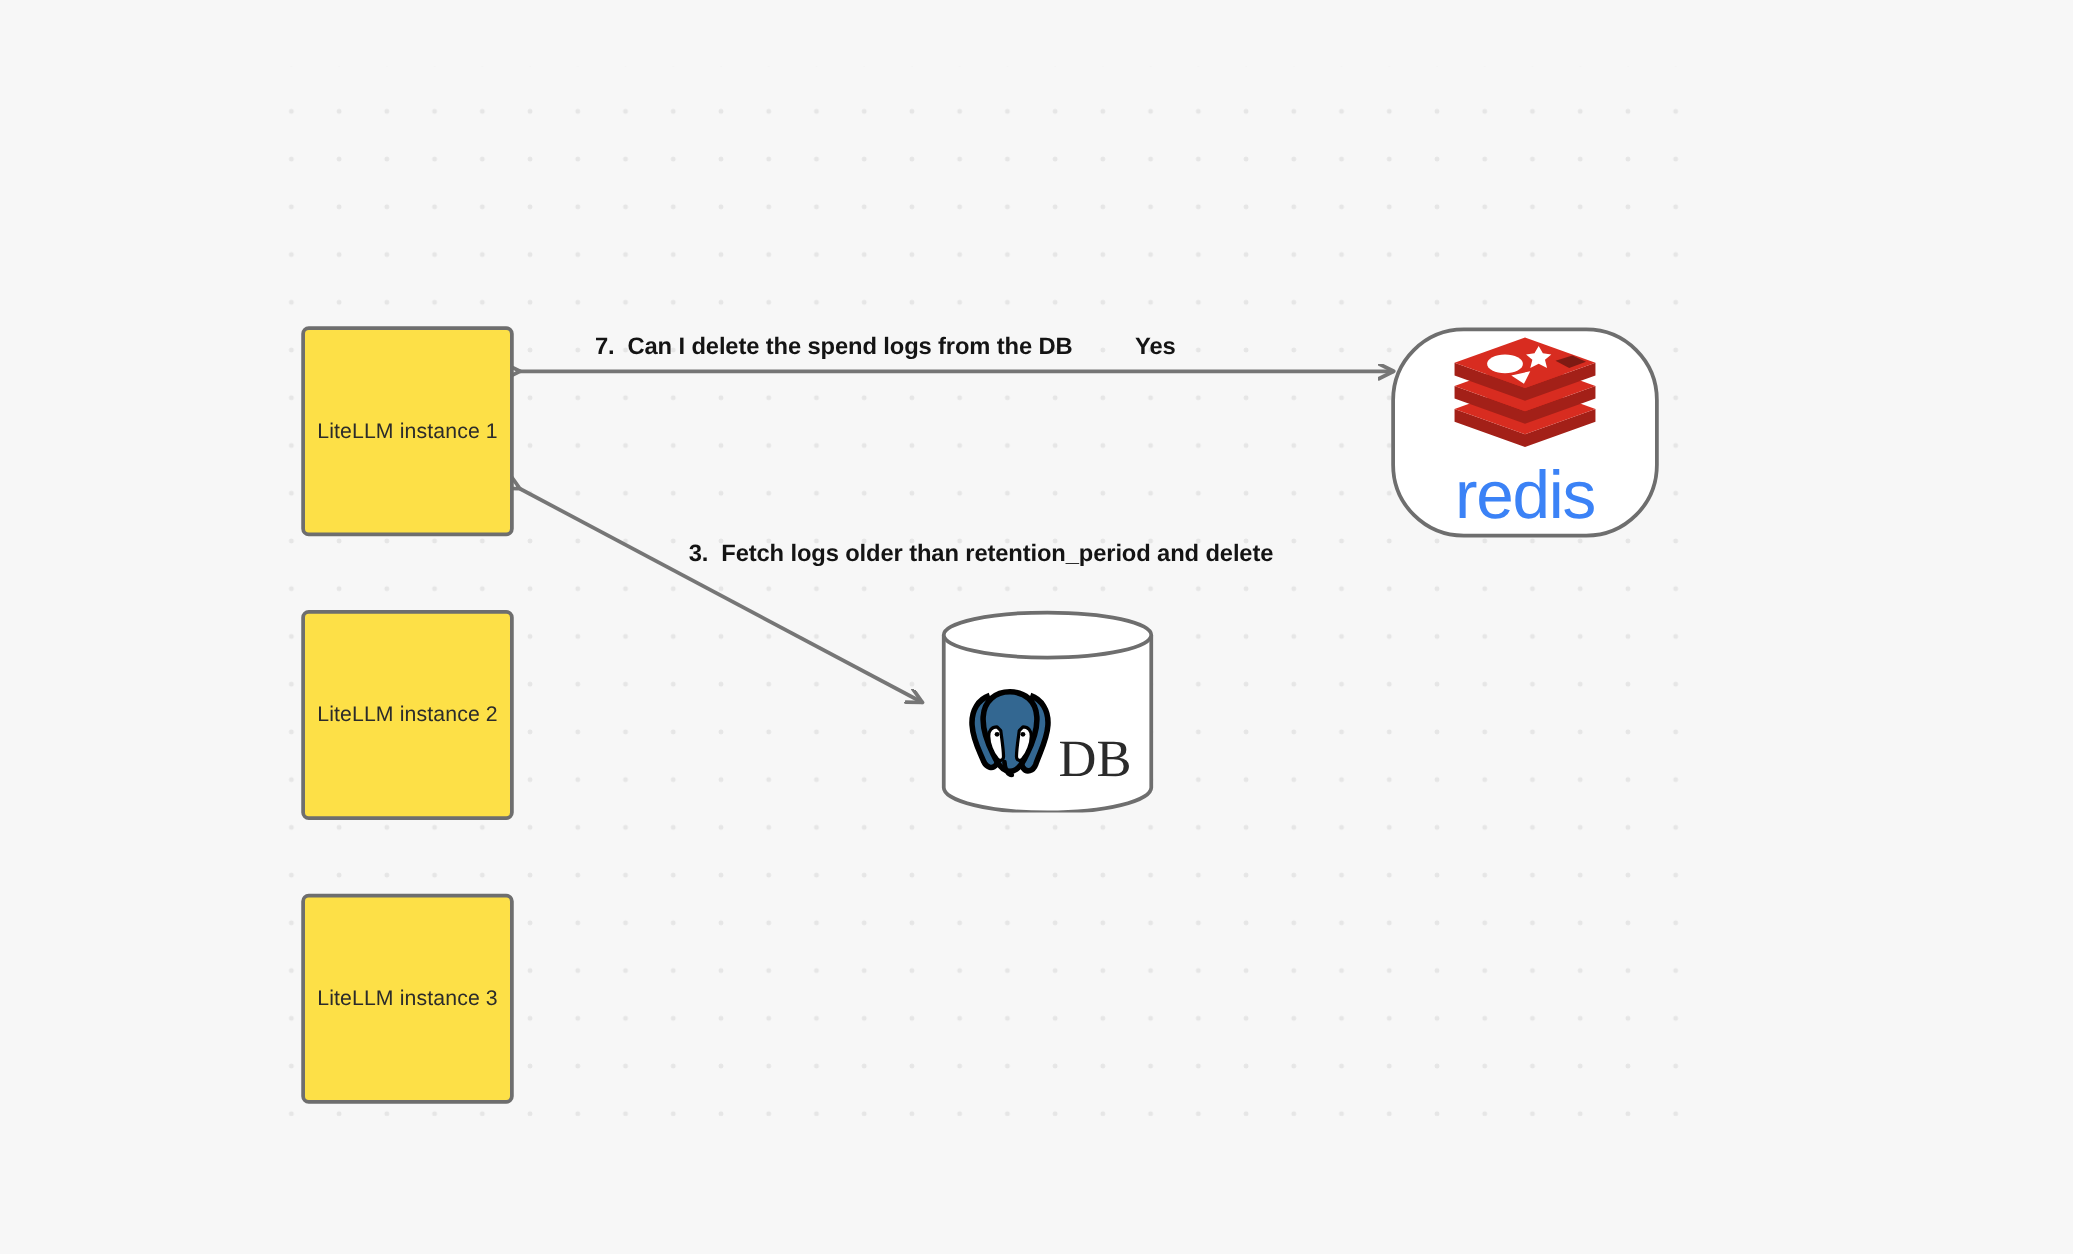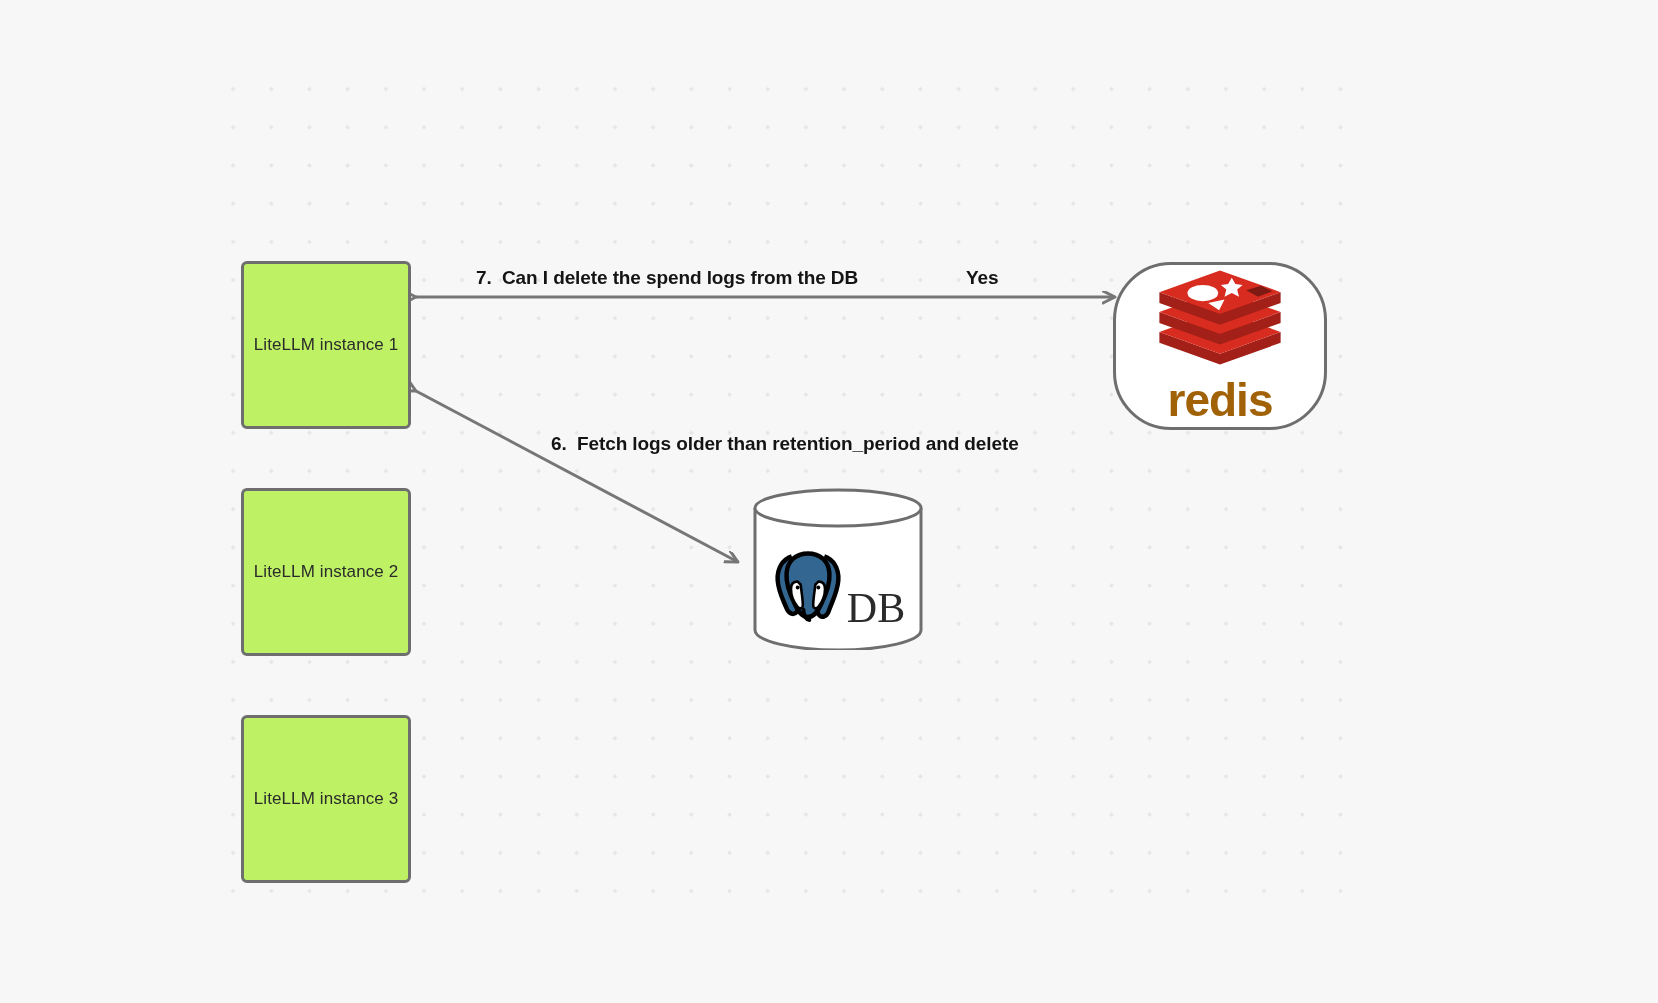--- a/index.html
+++ b/index.html
@@ -22,21 +22,21 @@
     top: 53px;
     width: 1150px;
     height: 840px;
     background-image: radial-gradient(#e6e6e6 1.9px, transparent 2.1px);
     background-size: 38.2px 38.2px;
     background-position: 6px 17px;
     pointer-events: none;
   }
   .node-box {
     position: absolute;
-    background: #bef264;
+    background: #fde047;
     border: 3px solid #6e6e6e;
     border-radius: 6px;
     box-sizing: border-box;
     display: flex;
     align-items: center;
     justify-content: center;
   }
   .node-label {
     font-size: 17px;
     color: #2b2b2b;
@@ -140,22 +140,22 @@
       <g>
         <path d="M 8 42 L 75 66 L 142 42 L 142 30 L 75 54 L 8 30 Z" fill="#a32018"></path>
         <path d="M 8 30 L 75 6 L 142 30 L 75 54 Z" fill="#d82c20"></path>
 
         <ellipse cx="56" cy="31" rx="17" ry="9" fill="#ffffff"></ellipse>
         <polygon points="88,14 92,21 100,22 94,27 96,35 88,31 80,35 82,27 76,22 84,21" fill="#ffffff"></polygon>
         <polygon points="62,42 80,38 74,50" fill="#ffffff"></polygon>
         <polygon points="104,28 120,23 133,29 117,35" fill="#7e1a13"></polygon>
       </g>
     </svg>
-    <span style="font-size:46px; color:#a16207; font-family:'Liberation Sans', sans-serif;
-                 font-weight:bold; letter-spacing:-1px; margin-top:-6px;">redis</span>
+    <span style="font-size:54px; color:#3b82f6; font-family:'Liberation Sans', sans-serif;
+                 font-weight:normal; letter-spacing:-1px; margin-top:-6px;">redis</span>
   </div>
 
   <div style="position:absolute; left:752px; top:488px; width:172px; height:162px;">
     <svg width="172" height="162" viewBox="0 0 172 162" style="position:absolute; left:0; top:0;">
       <path d="M 3 20 L 3 142 A 83 20 0 0 0 169 142 L 169 20" fill="#ffffff" stroke="#6e6e6e" stroke-width="3"></path>
       <ellipse cx="86" cy="20" rx="83" ry="18" fill="#ffffff" stroke="#6e6e6e" stroke-width="3"></ellipse>
     </svg>
     <div class="db-wrap" style="left:0; top:48px; width:172px; height:100px;">
       <svg width="74" height="74" viewBox="0 0 100 100" style="margin-right:2px;">
         <g stroke="#000000" stroke-width="6" stroke-linejoin="round" fill="#336791">
@@ -176,17 +176,17 @@
         <circle cx="36" cy="52" r="2.6" fill="#000000"></circle>
         <circle cx="64" cy="52" r="2.6" fill="#000000"></circle>
         <path d="M 44 82 C 44 90 48 96 52 96" fill="none" stroke="#000000" stroke-width="5" stroke-linecap="round"></path>
       </svg>
       <span class="db-text">DB</span>
     </div>
   </div>
 
   <div class="edge-label" style="left:476px; top:267px;">7.  Can I delete the spend logs from the DB</div>
 
-  <div class="edge-label" style="left:966px; top:267px;">Yes</div>
+  <div class="edge-label" style="left:908px; top:267px;">Yes</div>
 
-  <div class="edge-label" style="left:551px; top:433px;">6.  Fetch logs older than retention_period and delete</div>
+  <div class="edge-label" style="left:551px; top:433px;">3.  Fetch logs older than retention_period and delete</div>
 
 </div>
 
 </body></html>

